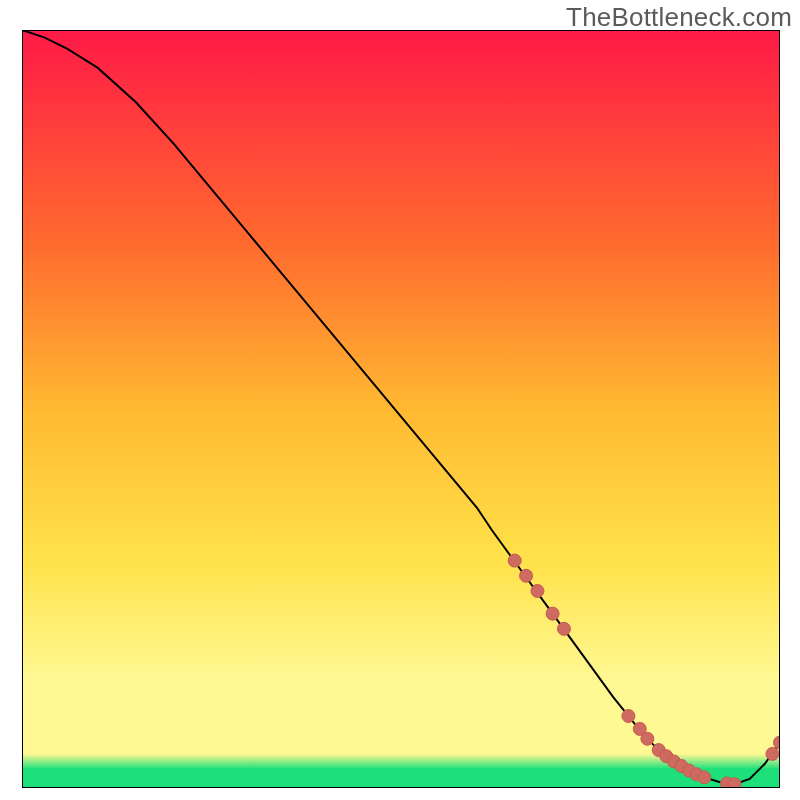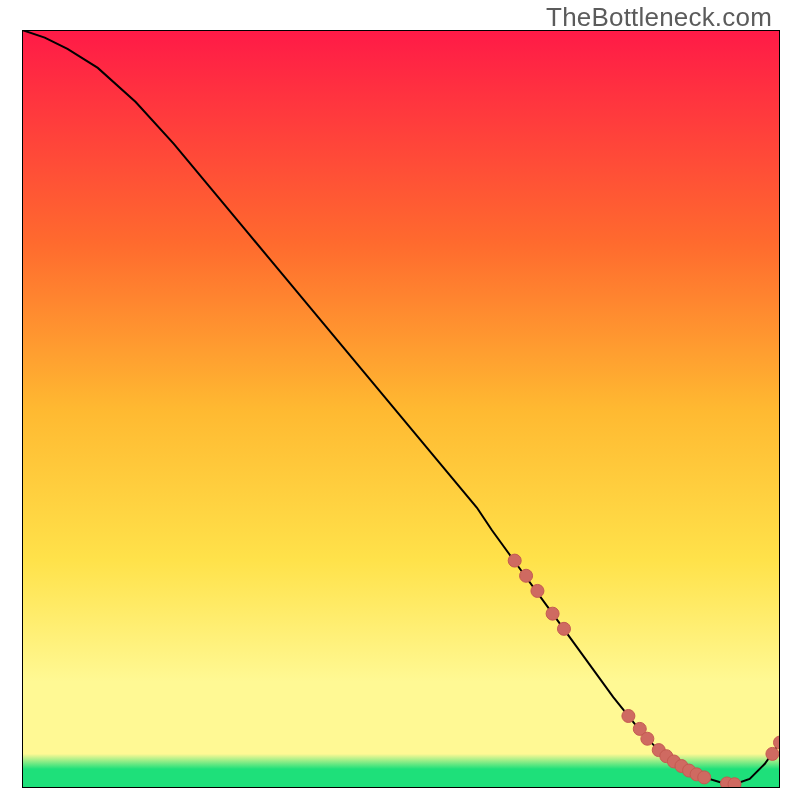--- a/index.html
+++ b/index.html
@@ -12,21 +12,21 @@
     font-family: Arial, Helvetica, sans-serif;
   }
   .stage {
     position: relative;
     width: 800px;
     height: 800px;
   }
   .watermark {
     position: absolute;
     top: 2px;
-    right: 28px;
+    right: 8px;
     font-size: 26px;
     font-weight: 400;
     color: #5b5b5b;
     letter-spacing: 0.2px;
     user-select: none;
     text-align: center;
   }
   .plot {
     position: absolute;
     left: 22px;

